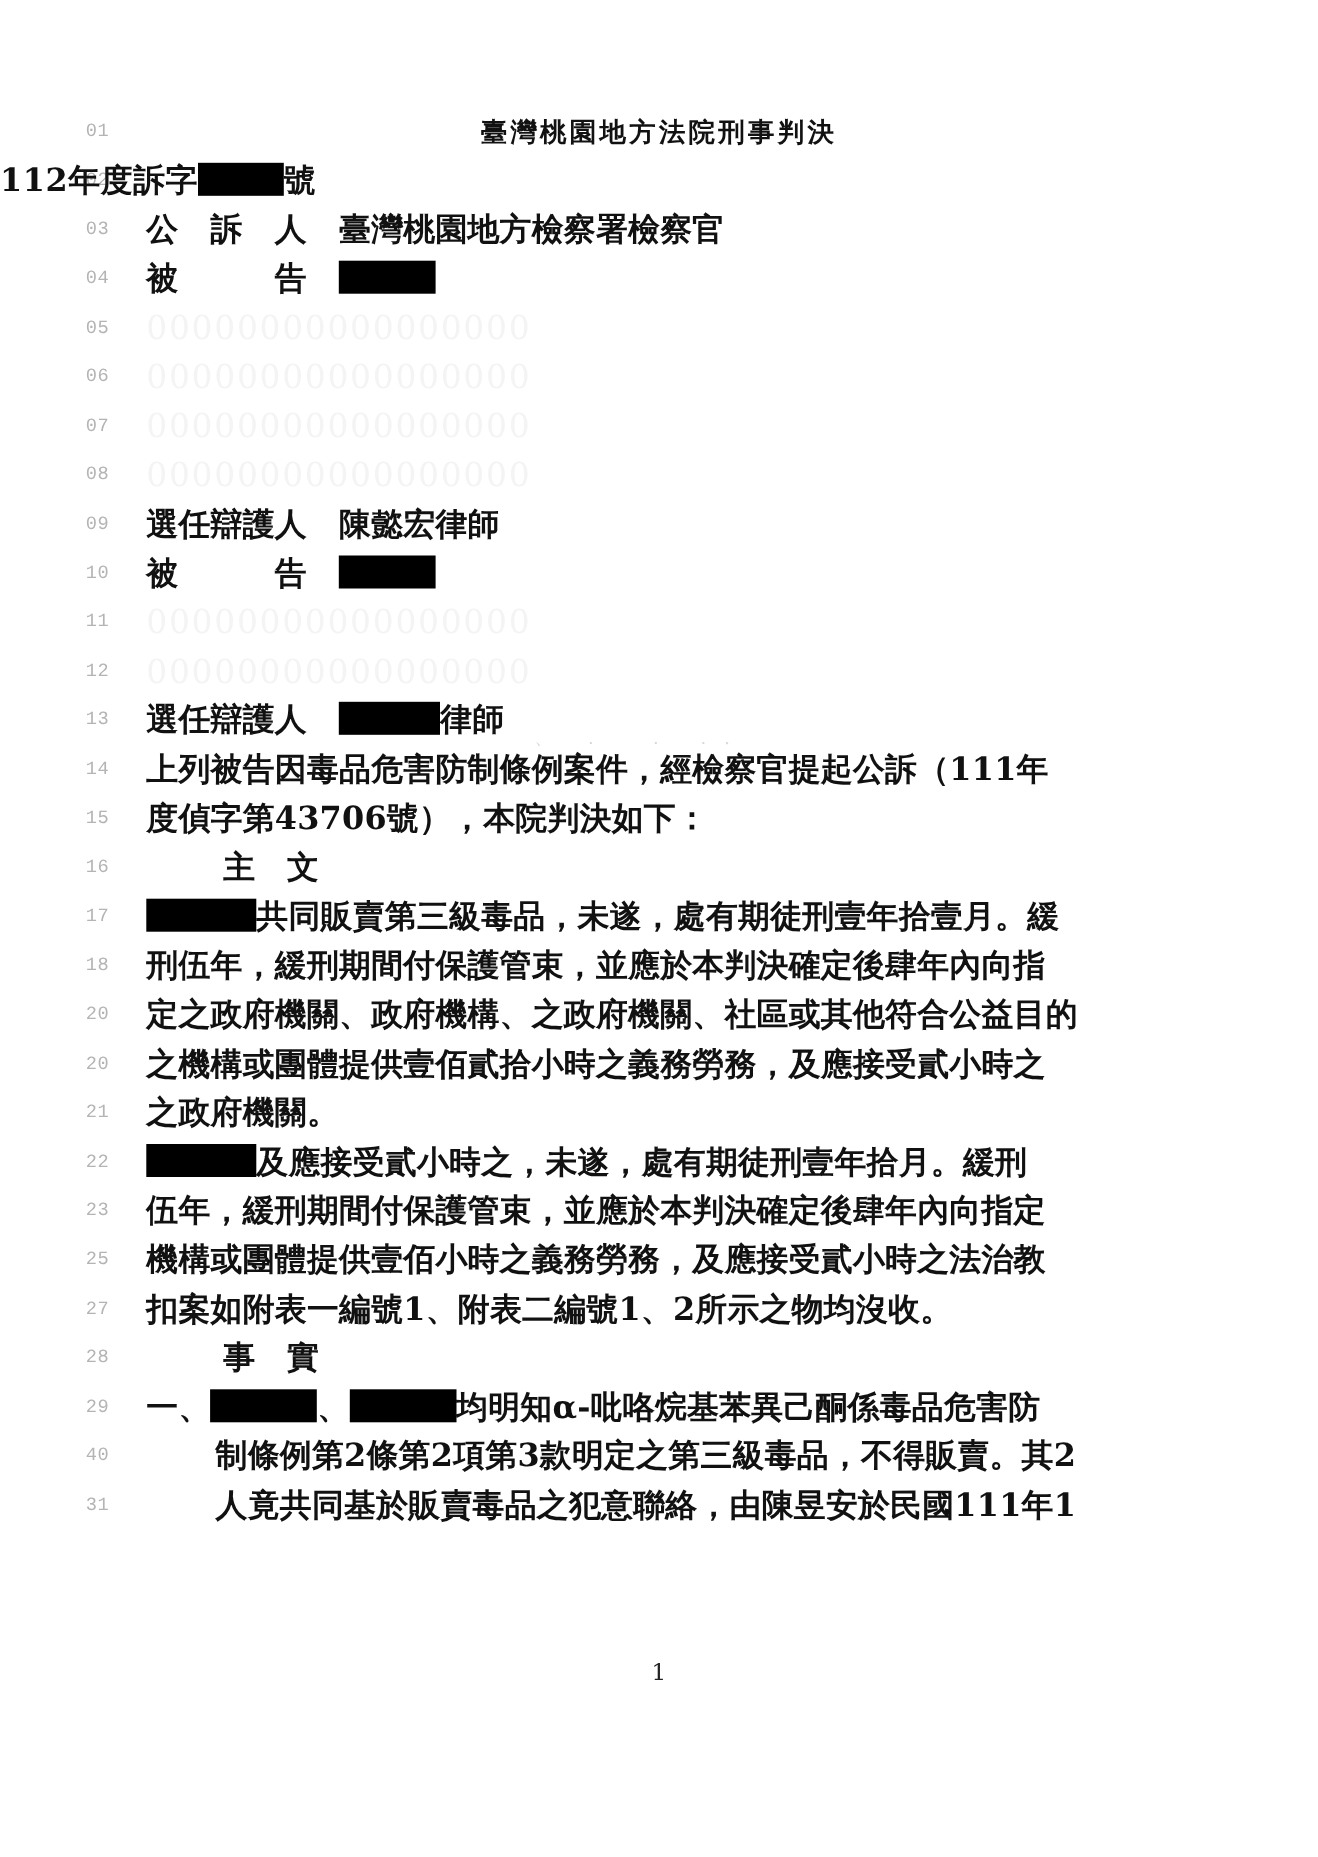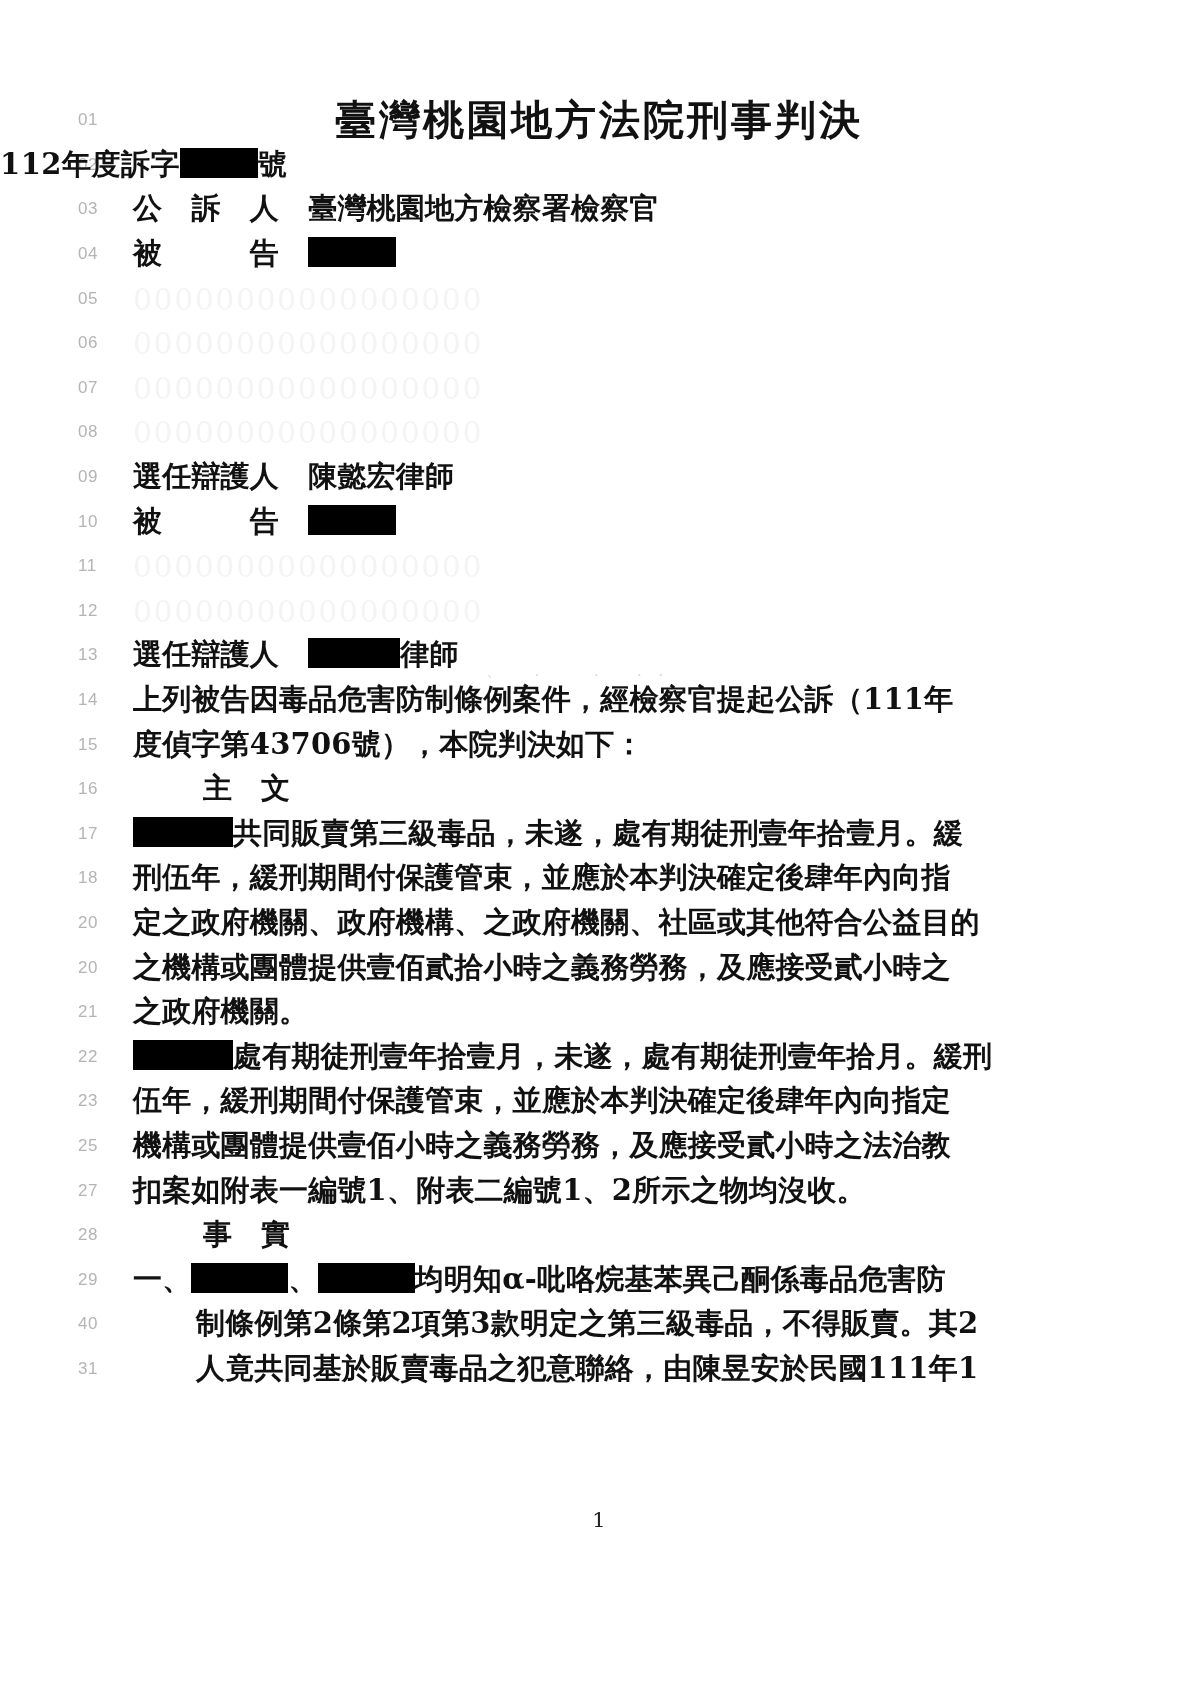--- a/index.html
+++ b/index.html
@@ -31,21 +31,21 @@
     display: flex;
     align-items: center;
   }
   .lineno {
     position: absolute;
     left: 78px;
     top: 50%;
     transform: translateY(-50%);
     width: 36px;
     text-align: left;
-    font-family: Liberation Sans, sans-serif;
+    font-family: Liberation Mono, monospace;
     font-size: 17px;
     color: #b4b4b4;
     letter-spacing: 0.5px;
     user-select: none;
   }
   .ltext {
     position: absolute;
     left: 133px;
     top: 50%;
     transform: translateY(-50%);
@@ -54,21 +54,21 @@
     font-size: 29px;
     color: #111111;
     letter-spacing: 0.2px;
     font-weight: 600;
   }
   
   .ltext.center {
     left: 0;
     width: 1198px;
     text-align: center;
-    font-size: 41px;
+    font-size: 24px;
     letter-spacing: 3px;
     font-weight: 700;
   }
   
   .ltext.right {
     left: 0;
     width: 1092px;
     padding-right: 84px;
     box-sizing: border-box;
     text-align: left;
@@ -212,21 +212,21 @@
       <div class="line">
         <span class="lineno">20</span>
         <span class="ltext">之機構或團體提供壹佰貳拾小時之義務勞務，及應接受貳小時之</span>
       </div>
       <div class="line">
         <span class="lineno">21</span>
         <span class="ltext">之政府機關。</span>
       </div>
       <div class="line">
         <span class="lineno">22</span>
-        <span class="ltext"><span class="redact" style="width: 100px; height: 30px;"></span><span class="sp">處有期徒刑壹年拾壹月，未遂，處有期徒刑壹年拾月。緩刑</span></span>
+        <span class="ltext"><span class="redact" style="width: 100px; height: 30px;"></span><span class="sp">及應接受貳小時之，未遂，處有期徒刑壹年拾月。緩刑</span></span>
       </div>
       <div class="line">
         <span class="lineno">23</span>
         <span class="ltext">伍年，緩刑期間付保護管束，並應於本判決確定後肆年內向指定</span>
       </div>
       <div class="line">
         <span class="lineno">25</span>
         <span class="ltext">機構或團體提供壹佰小時之義務勞務，及應接受貳小時之法治教</span>
       </div>
       <div class="line">

